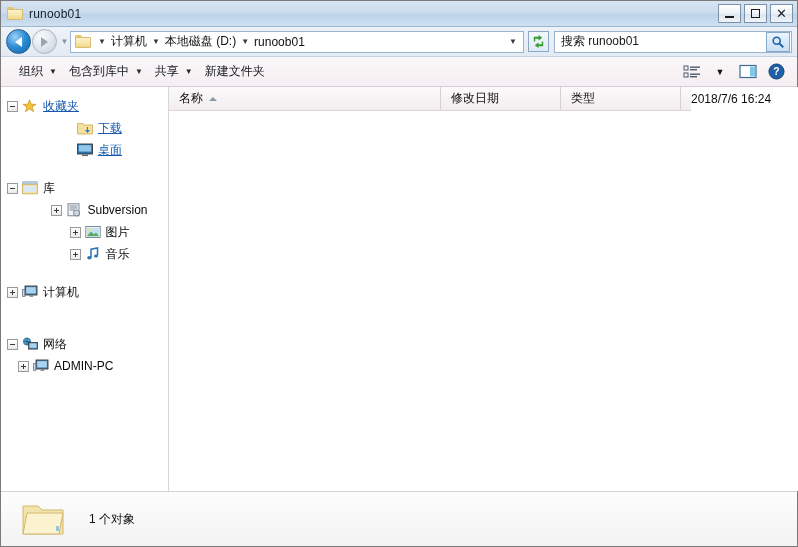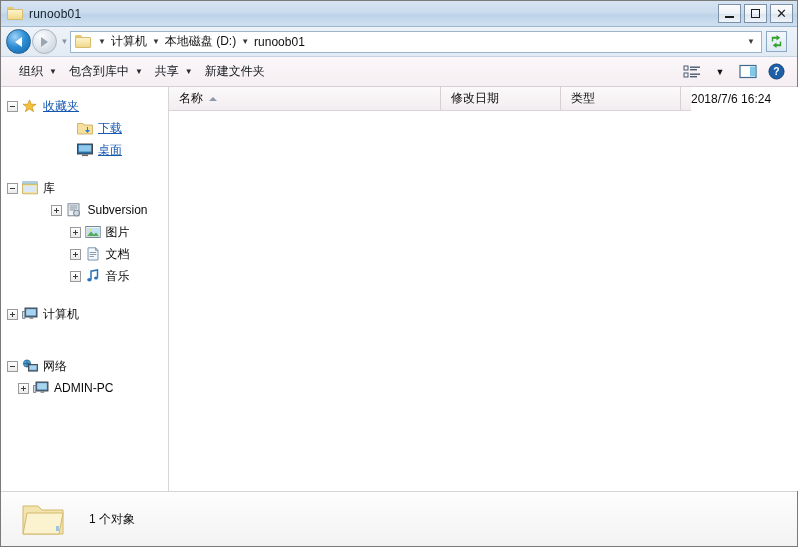--- a/index.html
+++ b/index.html
@@ -295,20 +295,29 @@
       <span class="addr-drop">▼</span>
     </div>
 
     <div class="refreshbtn">
       <svg width="15" height="15" viewBox="0 0 16 16">
         <path d="M3 3 L8 3 L8 1 L12 4 L8 7 L8 5 L4.5 5 L4.5 8 L3 8 Z" fill="#35a02e"></path>
         <path d="M13 13 L8 13 L8 15 L4 12 L8 9 L8 11 L11.5 11 L11.5 8 L13 8 Z" fill="#35a02e"></path>
       </svg>
     </div>
 
+    <div class="searchbox">
+      <div class="search-text" placeholder="搜索 runoob01">搜索 runoob01</div>
+      <div class="search-go">
+        <svg width="14" height="14" viewBox="0 0 16 16">
+          <circle cx="6.5" cy="6.5" r="4" fill="none" stroke="#1c5fa8" stroke-width="1.8"></circle>
+          <line x1="9.5" y1="9.5" x2="14" y2="14" stroke="#1c5fa8" stroke-width="2.2"></line>
+        </svg>
+      </div>
+    </div>
   </div>
 
   <div class="toolbar">
     <div class="tb-item">
       <span>组织</span>
       <span class="tb-caret">▼</span>
     </div>
     <div class="tb-item">
       <span>包含到库中</span>
       <span class="tb-caret">▼</span>
@@ -423,33 +432,20 @@
             <svg width="16" height="14" viewBox="0 0 16 14">
               <rect x="0.8" y="1.5" width="14.4" height="11" fill="#ffffff" stroke="#6e7c8a" stroke-width="0.9"></rect>
               <rect x="2" y="2.7" width="12" height="8.6" fill="#bfe3f2"></rect>
               <circle cx="5" cy="5" r="1.3" fill="#f7e06a"></circle>
               <path d="M2 11.3 L6 6.5 L9 9.5 L11 7.6 L14 11.3 Z" fill="#5aa85e"></path>
             </svg>
           </span>
           <span class="sb-label">图片</span>
         </div>
 
-        <div class="sb-row child">
-          <span class="expander plus"></span>
-          <span class="sb-icon">
-            <svg width="16" height="14" viewBox="0 0 16 14">
-              <path d="M3 0.8 L10.5 0.8 L13 3.4 L13 13 L3 13 Z" fill="#f4f8fb" stroke="#6e8aa4" stroke-width="0.9"></path>
-              <path d="M10.5 0.8 L10.5 3.4 L13 3.4 Z" fill="#cfe0ee" stroke="#6e8aa4" stroke-width="0.7"></path>
-              <rect x="4.6" y="5" width="6.6" height="0.9" fill="#7f93a7"></rect>
-              <rect x="4.6" y="7" width="6.6" height="0.9" fill="#7f93a7"></rect>
-              <rect x="4.6" y="9" width="4.4" height="0.9" fill="#7f93a7"></rect>
-            </svg>
-          </span>
-          <span class="sb-label">文档</span>
-        </div>
 
         <div class="sb-row child">
           <span class="expander plus"></span>
           <span class="sb-icon">
             <svg width="16" height="14" viewBox="0 0 16 14">
               <path d="M6 10.5 L6 2.2 L12.5 1 L12.5 8.6" fill="none" stroke="#2a73b8" stroke-width="1.5"></path>
               <ellipse cx="4.4" cy="10.8" rx="2.2" ry="1.7" fill="#2a73b8"></ellipse>
               <ellipse cx="11" cy="9" rx="2" ry="1.6" fill="#2a73b8"></ellipse>
             </svg>
           </span>

